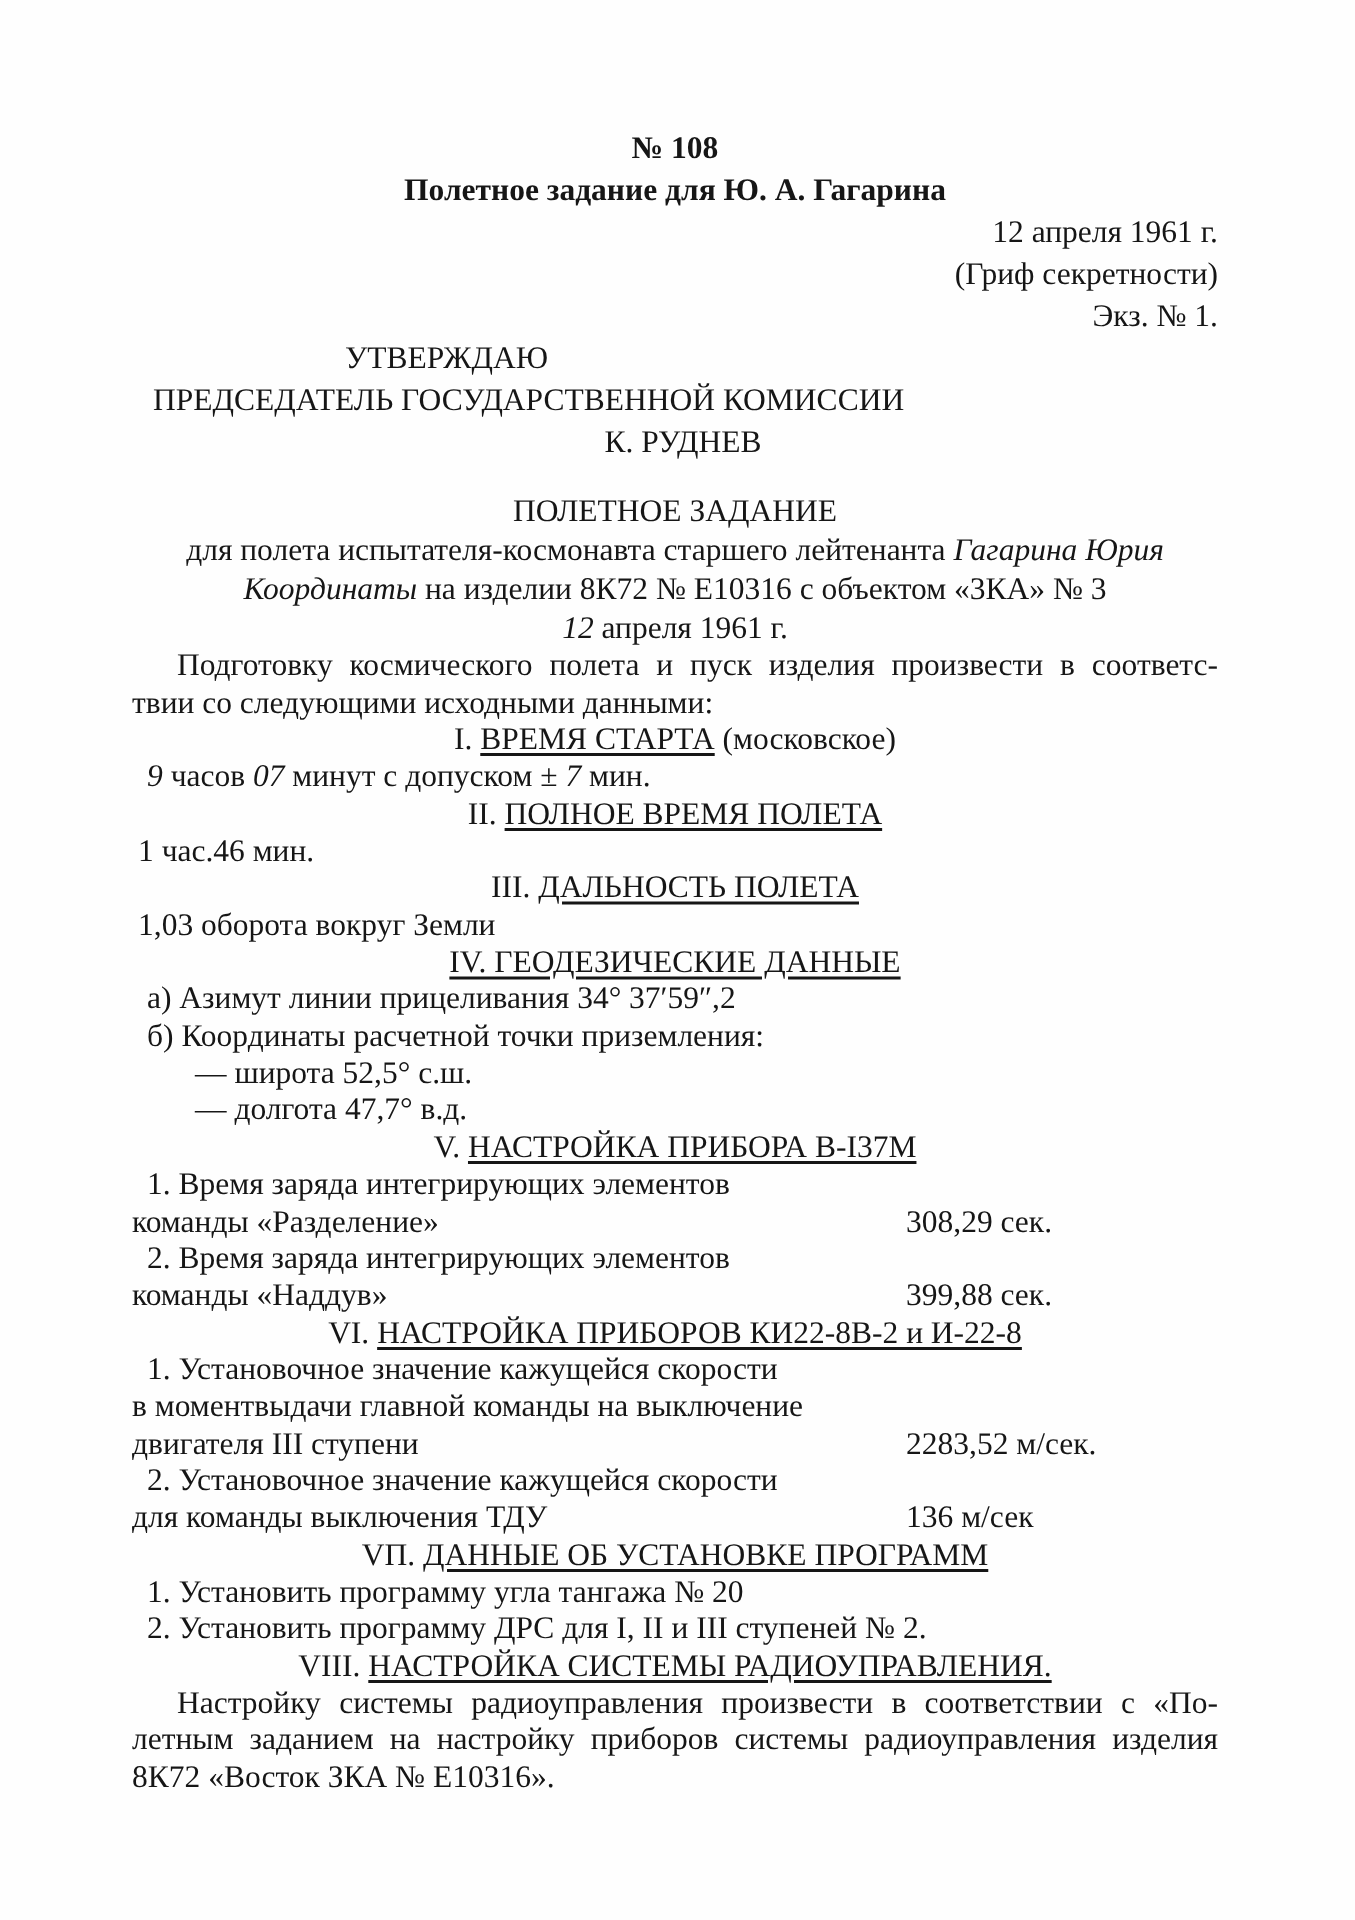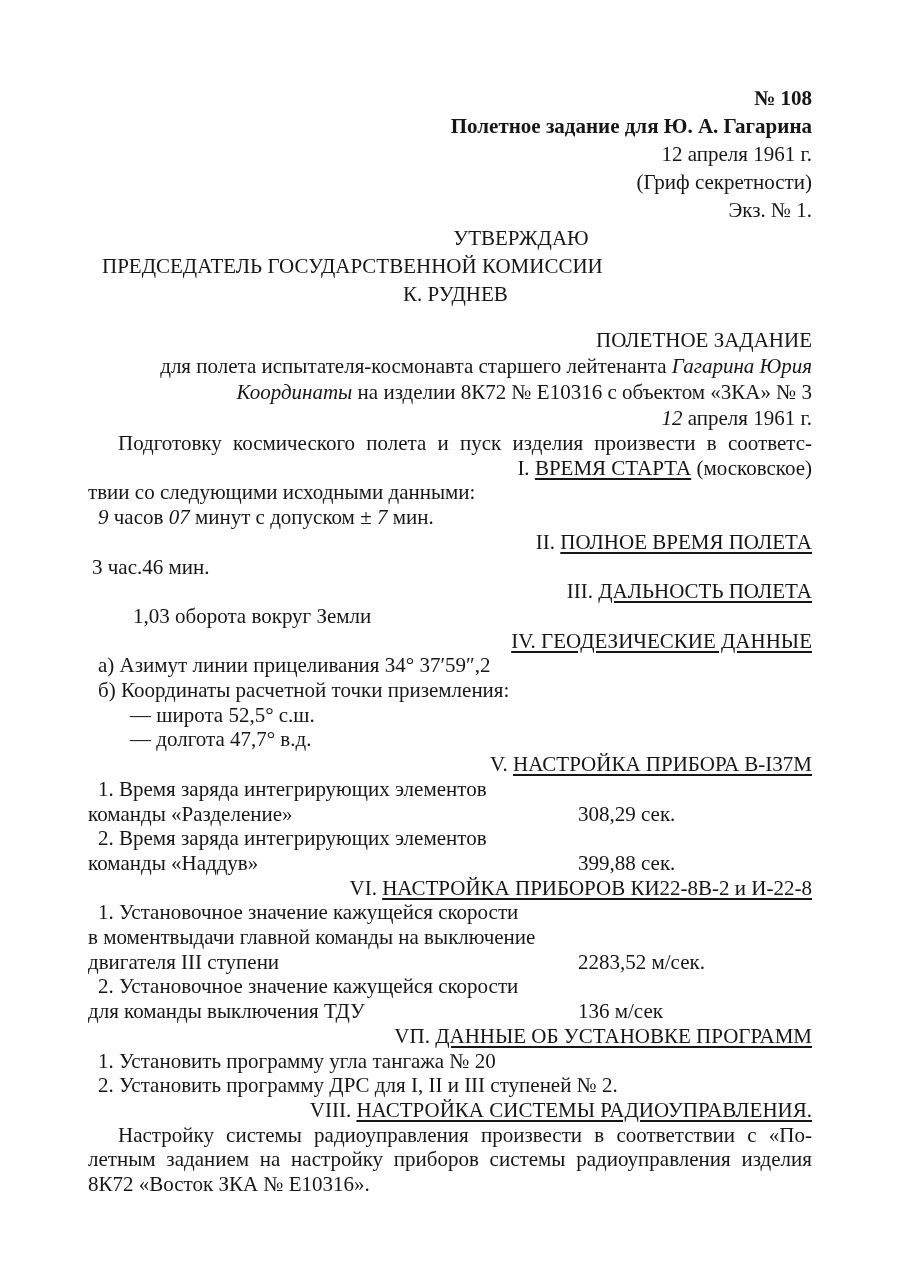--- a/index.html
+++ b/index.html
@@ -16,56 +16,56 @@
   }
   .ln{
     position:relative;
     font-size:21px;
     line-height:24.7px;
     text-align:left;
     white-space:normal;
   }
   .hdr{line-height:28px;}
   .cp{line-height:26px;}
-  .c{text-align:right;}
+  .c{text-align:center;}
   .r{text-align:right;}
   .b{font-weight:bold;}
   .j{text-align:justify;text-align-last:justify;}
   .ind{text-indent:30px;}
   .gap1{margin-top:19px;}
   .pnum{margin-top:6px;}
   .it{font-style:italic;}
   .un{text-decoration:underline;text-underline-offset:3px;text-decoration-thickness:1.5px;}
-  .tabval{position:absolute;left:490px;top:0;}
+  .tabval{position:absolute;left:516px;top:0;}
 </style>
 </head>
 <body>
 
 <div class="page">
   <div class="content">
       <div class="ln hdr c b"><span class="">№ 108</span></div>
       <div class="ln hdr c b"><span class="">Полетное задание для Ю. А. Гагарина</span></div>
       <div class="ln hdr r"><span class="">12 апреля 1961 г.</span></div>
       <div class="ln hdr r"><span class="">(Гриф секретности)</span></div>
       <div class="ln hdr r"><span class="">Экз. № 1.</span></div>
-      <div class="ln hdr" style="padding-left: 142px; text-align: center;"><span class="">УТВЕРЖДАЮ</span></div>
+      <div class="ln hdr" style="padding-left: 142px;"><span class="">УТВЕРЖДАЮ</span></div>
       <div class="ln hdr" style="padding-left: 14px;"><span class="">ПРЕДСЕДАТЕЛЬ ГОСУДАРСТВЕННОЙ КОМИССИИ</span></div>
       <div class="ln hdr" style="padding-left: 315px;"><span class="">К. РУДНЕВ</span></div>
       <div class="ln cp c gap1"><span class="">ПОЛЕТНОЕ ЗАДАНИЕ</span></div>
       <div class="ln cp c"><span class="">для полета испытателя-космонавта старшего лейтенанта </span><span class="it ">Гагарина Юрия</span></div>
       <div class="ln cp c"><span class="it ">Координаты</span><span class=""> на изделии 8К72 № Е10316 с объектом «3КА» № 3</span></div>
       <div class="ln cp c"><span class="it ">12</span><span class=""> апреля 1961 г.</span></div>
       <div class="ln j ind"><span class="">Подготовку космического полета и пуск изделия произвести в соответс-</span></div>
+      <div class="ln "><span class="">твии со следующими исходными данными:</span></div>
       <div class="ln c"><span class="">I. </span><span class="un ">ВРЕМЯ СТАРТА</span><span class=""> (московское)</span></div>
-      <div class="ln "><span class="">твии со следующими исходными данными:</span></div>
       <div class="ln " style="padding-left: 10px;"><span class="it ">9</span><span class=""> часов </span><span class="it ">07</span><span class=""> минут с допуском ± </span><span class="it ">7</span><span class=""> мин.</span></div>
       <div class="ln c"><span class="">II. </span><span class="un ">ПОЛНОЕ ВРЕМЯ ПОЛЕТА</span></div>
-      <div class="ln " style="padding-left: 4px;"><span class="">3 час.46 мин.</span></div>
+      <div class="ln " style="padding-left: 4px;"><span class="">1 час.46 мин.</span></div>
       <div class="ln c"><span class="">III. </span><span class="un ">ДАЛЬНОСТЬ ПОЛЕТА</span></div>
-      <div class="ln " style="padding-left: 4px; margin-left: 41px;"><span class="">1,03 оборота вокруг Земли</span></div>
+      <div class="ln " style="padding-left: 4px;"><span class="">1,03 оборота вокруг Земли</span></div>
       <div class="ln c"><span class="un ">IV. ГЕОДЕЗИЧЕСКИЕ ДАННЫЕ</span></div>
       <div class="ln " style="padding-left: 10px;"><span class="">а) Азимут линии прицеливания 34° 37′59″,2</span></div>
       <div class="ln " style="padding-left: 10px;"><span class="">б) Координаты расчетной точки приземления:</span></div>
       <div class="ln " style="padding-left: 42px;"><span class="">— широта 52,5° с.ш.</span></div>
       <div class="ln " style="padding-left: 42px;"><span class="">— долгота 47,7° в.д.</span></div>
       <div class="ln c"><span class="">V. </span><span class="un ">НАСТРОЙКА ПРИБОРА В-I37М</span></div>
       <div class="ln " style="padding-left: 10px;"><span class="">1. Время заряда интегрирующих элементов</span></div>
       <div class="ln "><span class="">команды «Разделение»</span><span class="tabval">308,29 сек.</span></div>
       <div class="ln " style="padding-left: 10px;"><span class="">2. Время заряда интегрирующих элементов</span></div>
       <div class="ln "><span class="">команды «Наддув»</span><span class="tabval">399,88 сек.</span></div>

